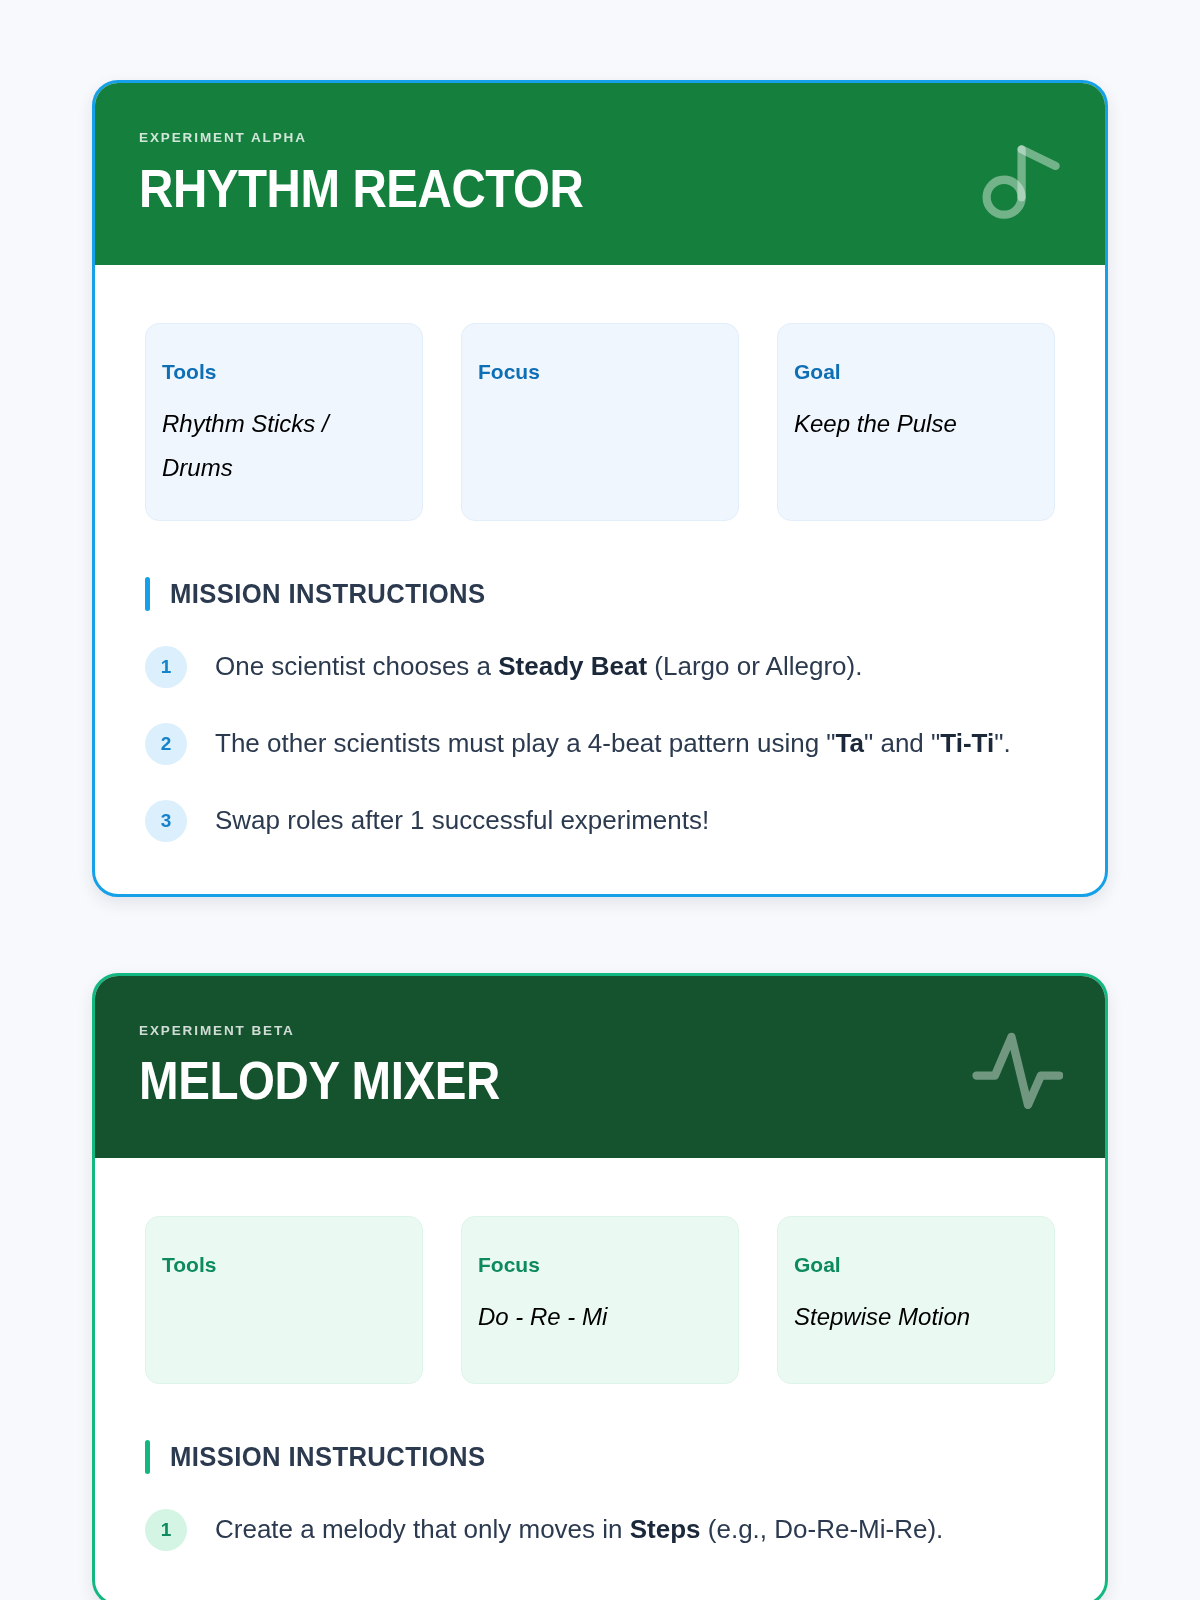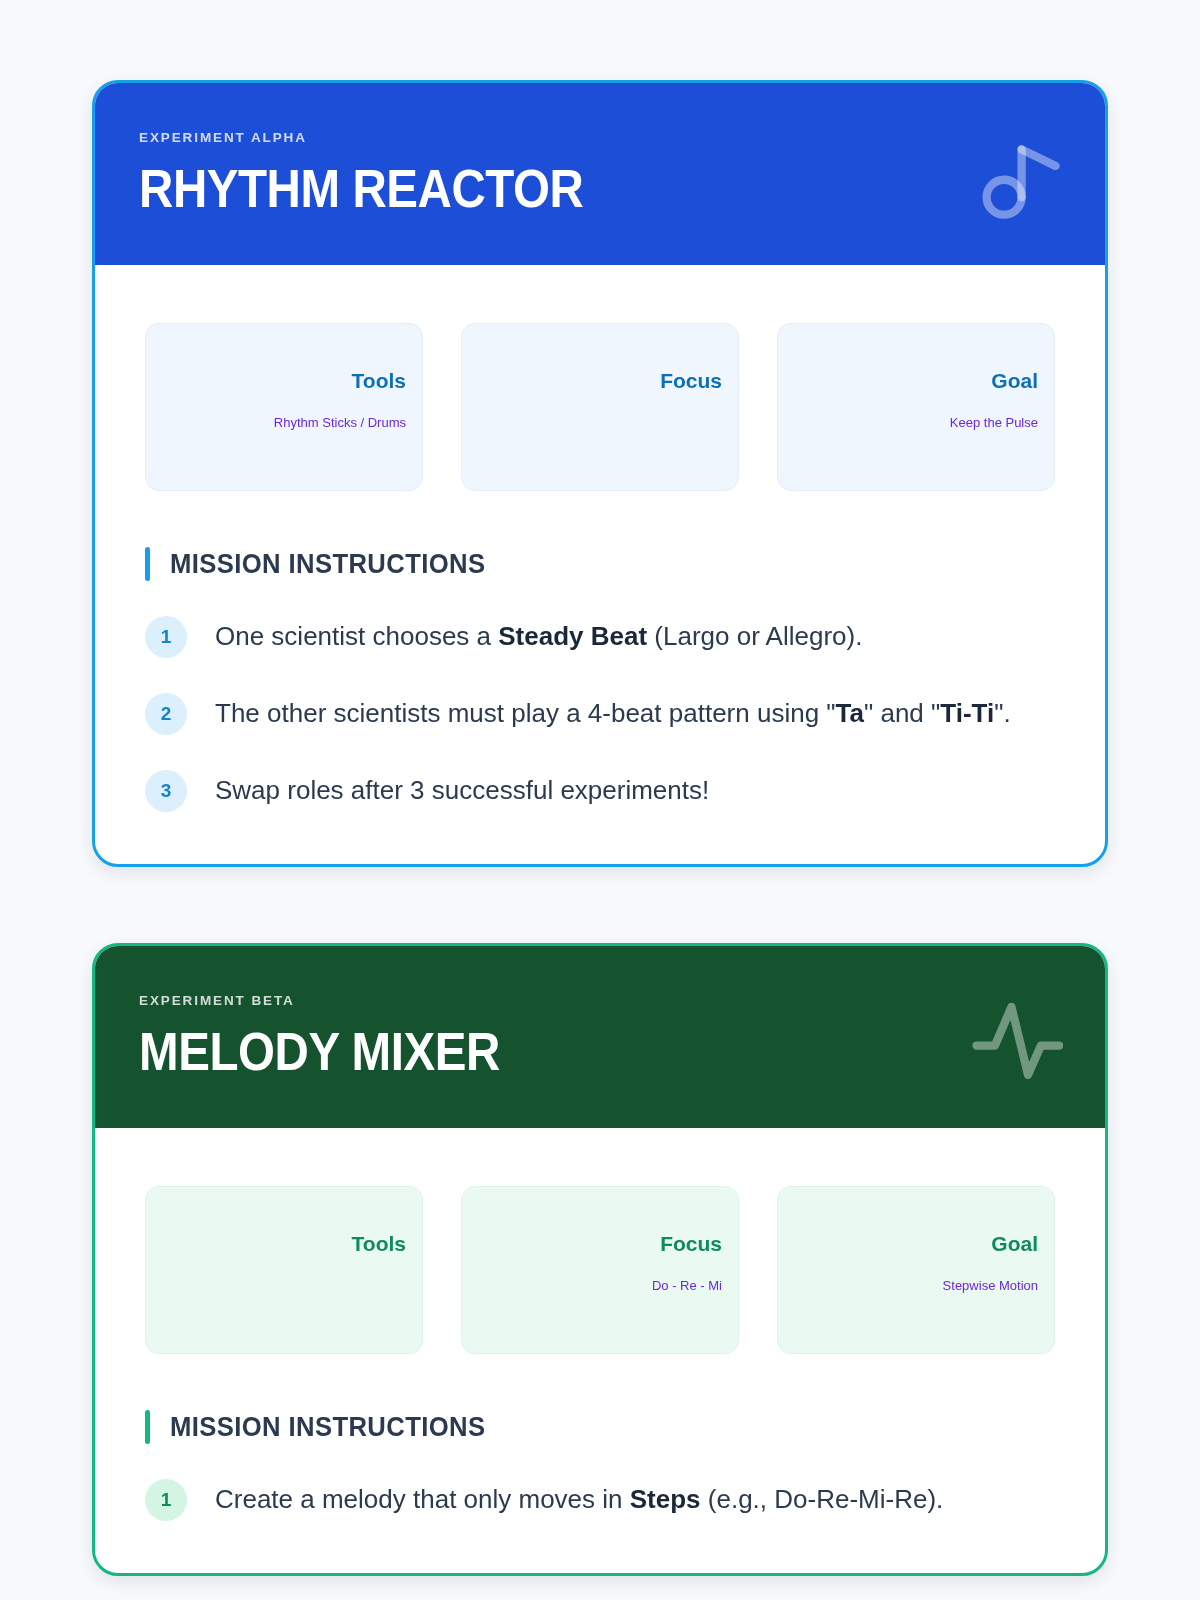--- a/index.html
+++ b/index.html
@@ -34,21 +34,21 @@
   .card.beta  { border: 3px solid #12b880; }
 
   .card + .card { margin-top: 76px; }
 
   
   .card-header {
     position: relative;
     height: 182px;
     padding: 48px 44px 0 44px;
   }
-  .alpha .card-header { background: #1d4ed8; }
+  .alpha .card-header { background: #15803d; }
   .beta  .card-header { background: #14532d; }
 
   .eyebrow {
     font-size: 13.5px;
     font-weight: bold;
     letter-spacing: 1.9px;
     color: rgba(255,255,255,0.80);
     text-transform: uppercase;
     line-height: 1;
   }
@@ -79,41 +79,42 @@
   .card-body { padding: 58px 50px 52px 50px; }
 
   
   .info-row {
     display: flex;
     gap: 38px;
   }
   .info-box {
     flex: 1 1 0;
     border-radius: 14px;
-    padding: 44px 16px 30px 16px;
-    text-align: right;
+    padding: 35px 16px 30px 16px;
+    text-align: left;
     min-height: 168px;
   }
   .alpha .info-box { background: #eff6fd; border: 1px solid #e3eefb; }
   .beta  .info-box { background: #eafaf2; border: 1px solid #ddf4e8; }
 
   .info-label {
     font-size: 21px;
     font-weight: bold;
     line-height: 1.2;
   }
   .alpha .info-label { color: #0f6fb5; }
   .beta  .info-label { color: #0e8a5f; }
 
   .info-value {
     margin-top: 18px;
-    font-size: 13px;
+    font-size: 24px;
     line-height: 1.82;
-    color: #6d28d9;
+    color: #000000;
     font-weight: normal;
+    font-style: italic;
   }
 
   
   .section-heading {
     display: flex;
     align-items: center;
     margin-top: 56px;
     margin-bottom: 34px;
   }
   .heading-bar {
@@ -214,21 +215,21 @@
         <div class="step">
           <div class="step-num">1</div>
           <div class="step-text">One scientist chooses a <b>Steady Beat</b> (Largo or Allegro).</div>
         </div>
         <div class="step">
           <div class="step-num">2</div>
           <div class="step-text">The other scientists must play a 4-beat pattern using "<b>Ta</b>" and "<b>Ti-Ti</b>".</div>
         </div>
         <div class="step">
           <div class="step-num">3</div>
-          <div class="step-text">Swap roles after 3 successful experiments!</div>
+          <div class="step-text">Swap roles after 1 successful experiments!</div>
         </div>
       </div>
 
     </div>
   </div>
 
   <div class="card beta">
 
     <div class="card-header">
       <div class="eyebrow">EXPERIMENT BETA</div>

